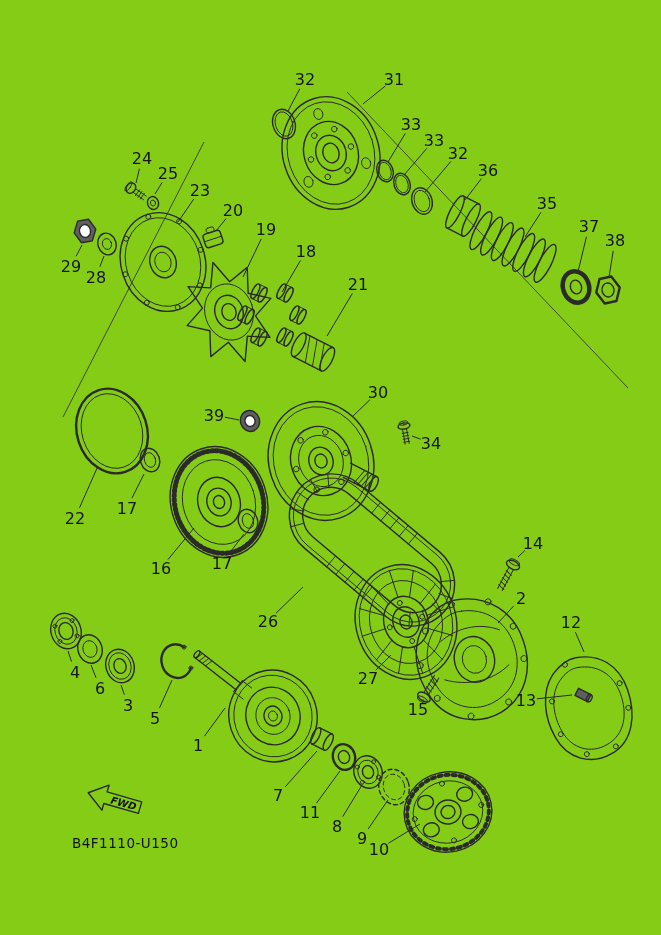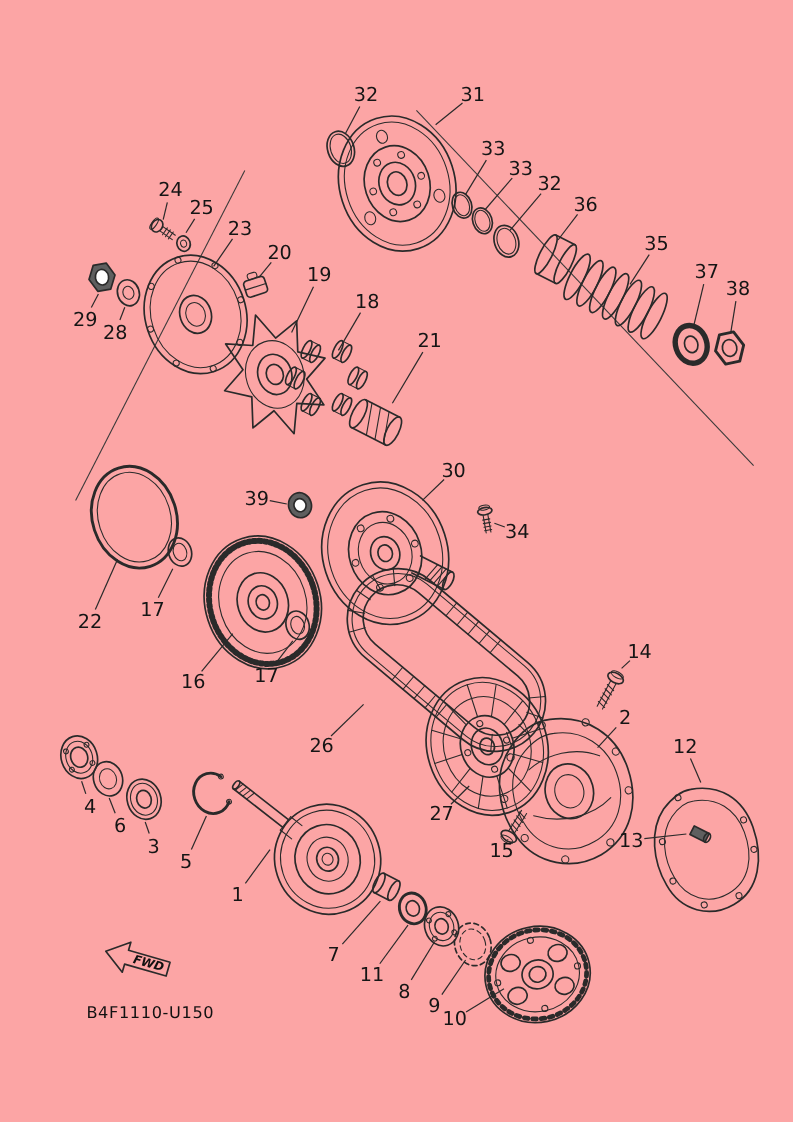--- a/index.html
+++ b/index.html
@@ -1,16 +1,16 @@
 <!DOCTYPE html>
 <html><head>
 <meta charset="utf-8">
 <style>
   html,body{margin:0;padding:0;background:#ffffff;}
-  .stage{position:relative;width:661px;height:935px;background:#fca5a5;overflow:hidden;}
+  .stage{position:relative;width:661px;height:935px;background:#84cc16;overflow:hidden;}
   svg{display:block;}
   .ln{fill:none;stroke:#2a2a2a;stroke-width:1.4;stroke-linecap:round;stroke-linejoin:round;}
   .thin{stroke-width:0.9;}
   .thick{stroke-width:2.4;}
   .xthick{stroke-width:4.5;}
   .serr{stroke-width:5;stroke-dasharray:2 2.6;}
   .serr2{stroke-width:4;stroke-dasharray:3 4;}
   .dash{stroke-dasharray:4 3;}
   .fillmid{fill:#5f5f5f;}
   .fillwhite{fill:#ffffff;}

